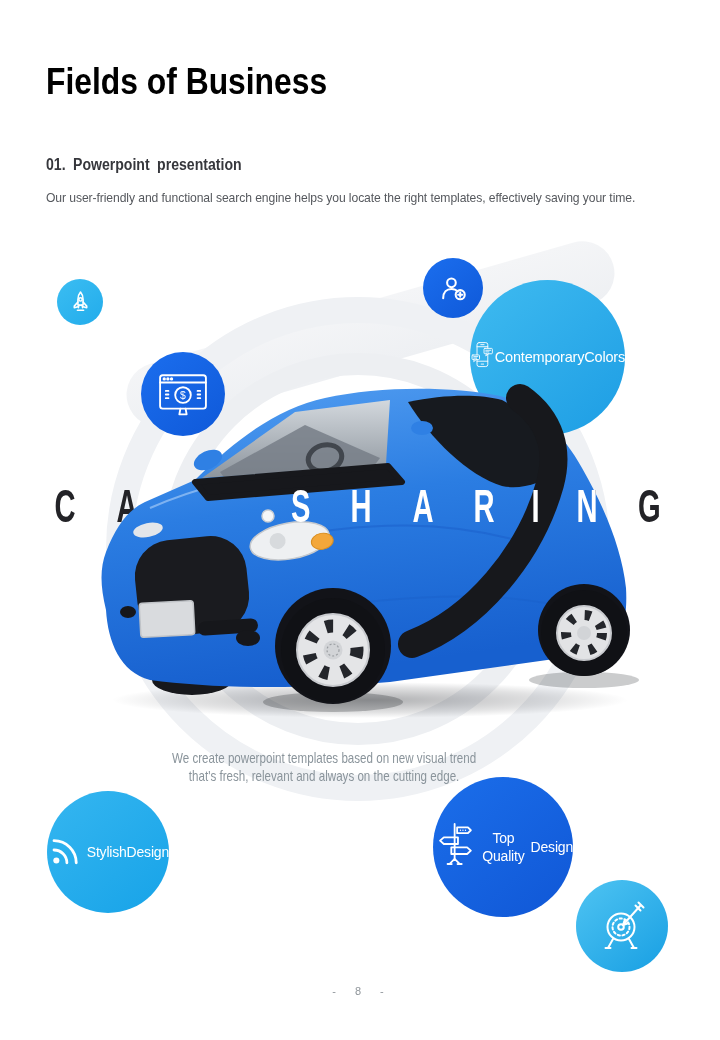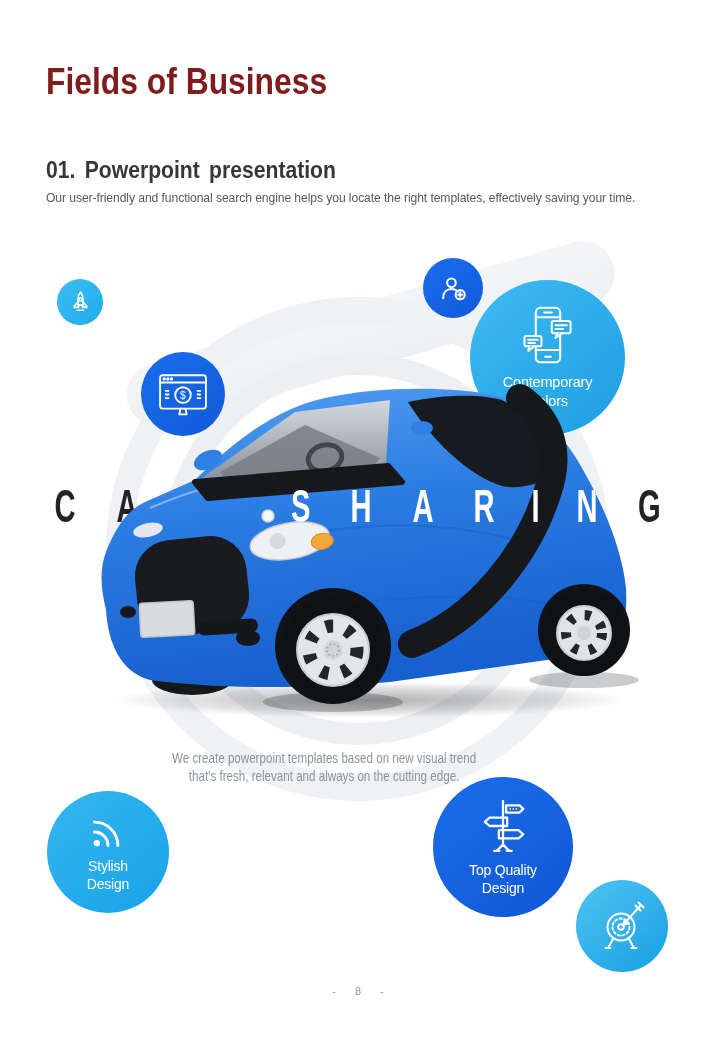--- a/index.html
+++ b/index.html
@@ -1,22 +1,22 @@
 <!DOCTYPE html>
 <html><head>
 <meta charset="utf-8">
 <style>
   html,body{margin:0;padding:0;background:#fff;}
   #page{position:relative;width:720px;height:1040px;background:#ffffff;overflow:hidden;
         font-family:"Liberation Sans","DejaVu Sans",sans-serif;}
 
   
-  .h1{position:absolute;left:46px;top:62px;font-size:37px;font-weight:700;color:#7f1d1d;line-height:1.1;white-space:nowrap;}
+  .h1{position:absolute;left:46px;top:62px;font-size:37px;font-weight:700;color:#000000;line-height:1.1;white-space:nowrap;}
   .h1-inner{display:inline-block;transform:scaleX(.86);transform-origin:0 50%;}
-  .h2{position:absolute;left:46px;top:156px;font-size:24px;font-weight:700;color:#36373c;white-space:nowrap;}
+  .h2{position:absolute;left:46px;top:156px;font-size:16px;font-weight:700;color:#36373c;white-space:nowrap;}
   .h2-inner{display:inline-block;transform:scaleX(.88);transform-origin:0 50%;word-spacing:4px;}
   .lead{position:absolute;left:46px;top:188px;font-size:13.5px;line-height:1.45;color:#55585d;}
   .lead-inner{display:inline-block;width:710px;transform:scaleX(.9);transform-origin:0 0;letter-spacing:-.1px;}
 
   
   .swoosh{position:absolute;left:118px;top:302px;width:505px;height:64px;border-radius:34px;
           background:linear-gradient(180deg,#f4f5f7,#eef0f3);transform:rotate(-16deg);z-index:0;}
   .ring{position:absolute;border-radius:50%;box-sizing:border-box;z-index:0;}
   .ring-outer{left:106px;top:297px;width:504px;height:504px;border:26px solid #eff1f4;}
   .ring-inner{left:162px;top:353px;width:392px;height:392px;border:22px solid #edeff2;}
@@ -26,21 +26,21 @@
       justify-content:space-between;align-items:flex-start;}
   .wm span{display:inline-block;font-size:47px;line-height:1.08;font-weight:700;transform:scaleX(.62);transform-origin:50% 50%;}
   .wm .sp{width:24px;}
   .wm-dark{color:#232327;z-index:2;}
   .wm-white{color:#ffffff;z-index:4;clip-path:polygon(144px 100%,202px 0%,583px 0%,590px 100%);}
 
   
   .car{position:absolute;left:90px;top:380px;width:570px;height:350px;z-index:3;}
 
   
-  .bubble{position:absolute;border-radius:50%;display:flex;flex-direction:column;align-items:center;
+  .bubble{position:absolute;border-radius:50%;display:flex;flex-direction:row;align-items:center;
           justify-content:center;color:#fff;text-align:center;z-index:5;}
   .bubble .lbl{font-size:14px;line-height:1.3;letter-spacing:-.2px;}
   .b-rocket{left:57px;top:279px;width:46px;height:46px;background:linear-gradient(140deg,#3bbdf2,#22aceb);}
   .b-finance{left:141px;top:352px;width:84px;height:84px;background:linear-gradient(140deg,#1b6eee,#0f59d9);}
   .b-adduser{left:423px;top:258px;width:60px;height:60px;background:linear-gradient(140deg,#1b6eee,#0f59d9);}
   .b-contemporary{left:470px;top:280px;width:155px;height:155px;background:linear-gradient(140deg,#3fbbf0,#1d9de4);z-index:1;}
   .b-contemporary .lbl{font-size:14.5px;}
   .b-stylish{left:47px;top:791px;width:122px;height:122px;background:linear-gradient(140deg,#35b6f0,#17a3e8);}
   .b-topquality{left:433px;top:777px;width:140px;height:140px;background:linear-gradient(140deg,#1b6eea,#1057d6);}
   .b-target{left:576px;top:880px;width:92px;height:92px;background:linear-gradient(140deg,#4fc4f2,#189fe3);}

